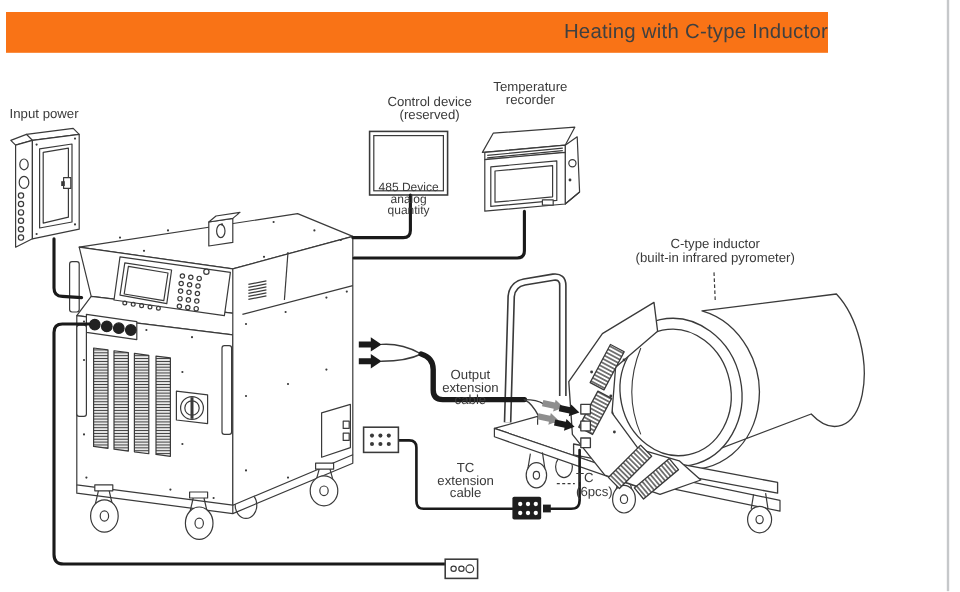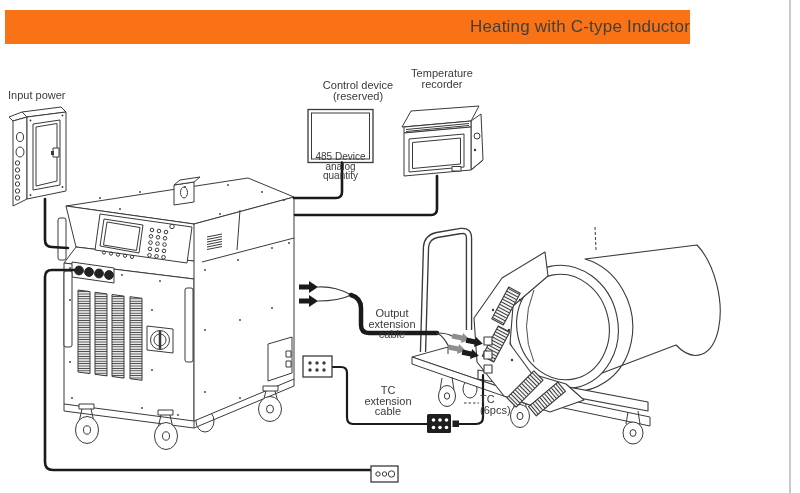--- a/index.html
+++ b/index.html
@@ -342,20 +342,22 @@
   </svg>
 
   <div class="label" style="left:8px;top:90px;">Input power</div>
   <div class="label center" style="left:358px;top:80px;">Control device
 (reserved)</div>
   <div class="label center small" style="left:340.5px;top:115px;margin-top:37px;">485 Device
 analog
 quantity</div>
   <div class="label center" style="left:442px;top:68px;">Temperature
 recorder</div>
+  <div class="label center" style="left:596px;top:199px;">C-type inductor
+(built-in infrared pyrometer)</div>
   <div class="label center" style="left:392px;top:308px;">Output
 extension
 cable</div>
   <div class="label center" style="left:388px;top:385px;">TC
 extension
 cable</div>
   <div class="label" style="left:480px;top:394px;">TC
 (6pcs)</div>
 
 </div>

